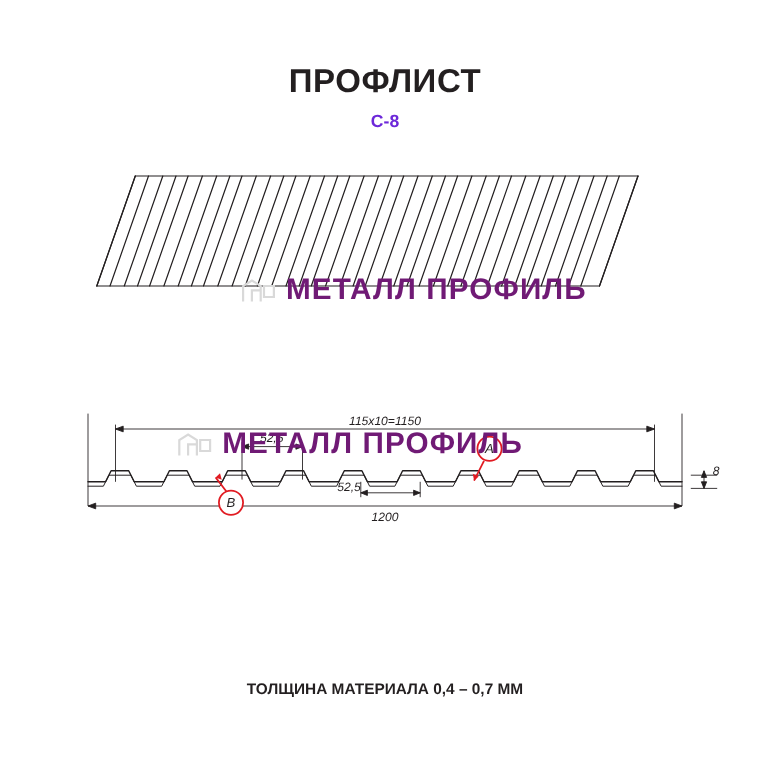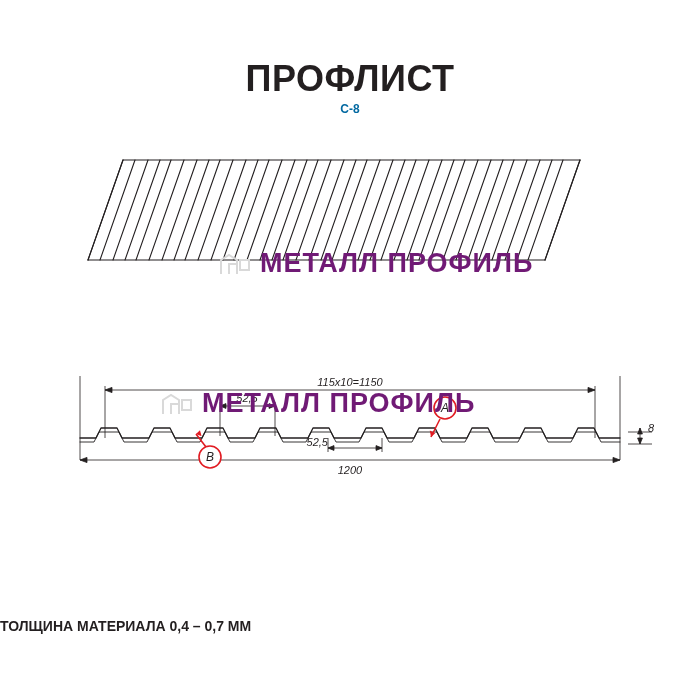--- a/index.html
+++ b/index.html
@@ -21,40 +21,41 @@
     top: 0;
     width: 700px;
     height: 700px;
   }
   .title {
     position: absolute;
     left: 0;
     top: 58px;
     width: 700px;
     text-align: center;
-    font-size: 36px;
+    font-size: 30px;
     font-weight: bold;
     letter-spacing: 0.5px;
     color: #231f20;
   }
   .subtitle {
     position: absolute;
     left: 0;
     top: 102px;
     width: 700px;
     text-align: center;
-    font-size: 12px;
-    font-weight: bold;
-    color: #0369a1;
+    font-size: 16px;
+    font-weight: bold;
+    color: #6d28d9;
   }
   .footer-note {
     position: absolute;
     left: 0;
     top: 618px;
     width: 700px;
+    text-align: center;
     font-size: 14px;
     font-weight: bold;
     color: #231f20;
   }
   .iso-wrap {
     position: absolute;
     left: 60px;
     top: 130px;
     width: 580px;
     height: 190px;

